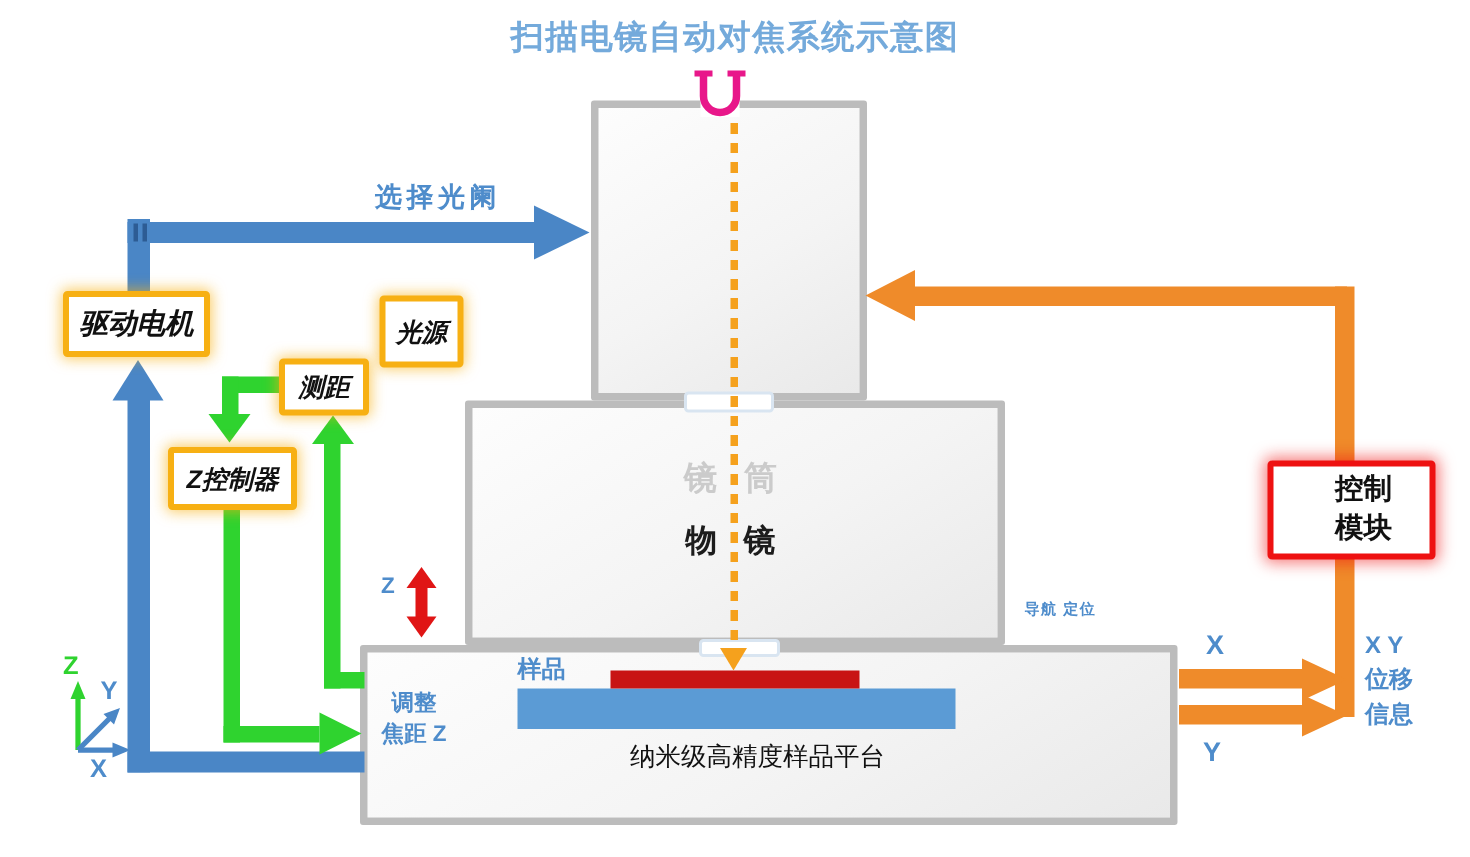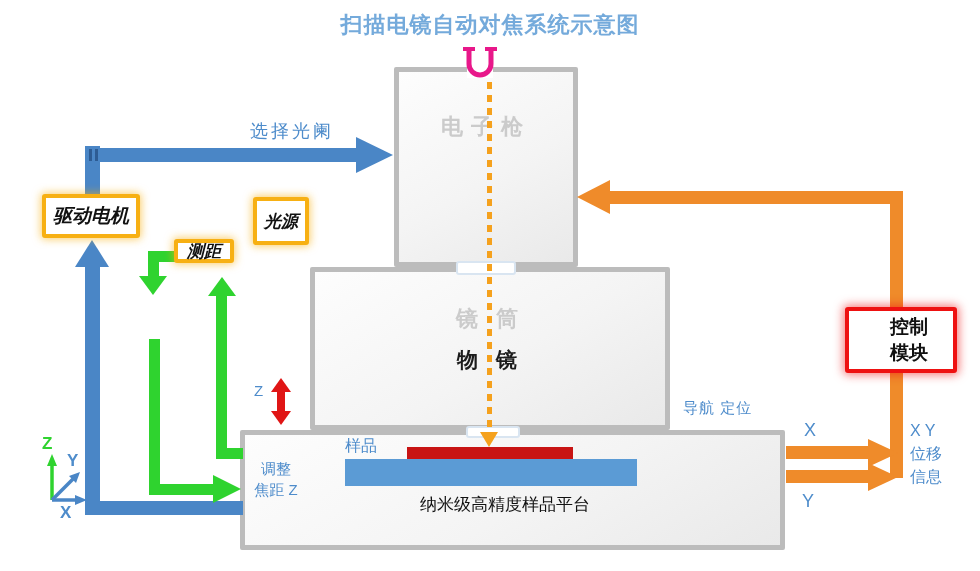--- a/index.html
+++ b/index.html
@@ -89,31 +89,31 @@
   #o-y-shaft{left:786px;top:470px;width:84px;height:13px;}
   #o-y-head{left:868px;top:463px;width:0;height:0;border-top:14px solid transparent;
      border-bottom:14px solid transparent;border-left:30px solid #ef8b2a;z-index:4;}
 
   
   .ybox{border:4px solid #f7b013;background:#ffffff;border-radius:3px;z-index:6;
         display:flex;align-items:center;justify-content:center;font-weight:bold;color:#111;
         box-shadow:0 0 9px 1px rgba(247,176,19,0.65);font-style:italic;}
   #drive-motor-box{left:42px;top:194px;width:98px;height:44px;font-size:19px;}
   #light-source-box{left:253px;top:197px;width:56px;height:48px;font-size:17px;}
-  #range-finder-box{left:174px;top:239px;width:60px;height:24px;font-size:17px;}
+  #range-finder-box{left:186px;top:239px;width:60px;height:38px;font-size:17px;}
   #z-controller-box{left:112px;top:298px;width:86px;height:42px;font-size:17px;}
   #control-module-box{left:845px;top:307px;width:112px;height:66px;border:4px solid #ee1111;
         background:#ffffff;border-radius:3px;z-index:6;display:flex;flex-direction:column;
         align-items:center;justify-content:center;font-weight:bold;color:#111;font-size:19px;
         line-height:26px;box-shadow:0 0 10px 2px rgba(238,17,17,0.55);padding-left:16px;}
 
   
-  .blue-label{color:#4e8ccb;font-weight:normal;z-index:7;}
+  .blue-label{color:#4e8ccb;font-weight:bold;z-index:7;}
   #select-aperture-label{left:250px;top:119px;font-size:18px;letter-spacing:3px;}
-  #nav-position-label{left:683px;top:399px;font-size:15px;letter-spacing:1px;}
+  #nav-position-label{left:683px;top:399px;font-size:10px;letter-spacing:1px;}
   #x-signal-label{left:804px;top:420px;font-size:18px;}
   #y-signal-label{left:802px;top:491px;font-size:18px;}
   #z-small-label{left:254px;top:382px;font-size:15px;}
   #sample-label{left:345px;top:436px;font-size:16px;}
   #adjust-focus-label{left:246px;top:458px;width:60px;text-align:center;font-size:15px;line-height:21px;}
   #xy-info-label{left:910px;top:419px;width:50px;text-align:left;font-size:16px;line-height:23px;}
 
   
   #axes-svg{left:38px;top:432px;width:60px;height:90px;z-index:5;}
   #axis-z-label{left:42px;top:434px;font-size:17px;font-weight:bold;color:#2fd32f;z-index:6;}
@@ -124,21 +124,20 @@
 <body>
 
 <div id="stage">
 
   <div class="abs" id="title">扫描电镜自动对焦系统示意图</div>
 
   <div class="abs machine" id="gun-box"></div>
   <div class="abs machine" id="column-box"></div>
   <div class="abs machine" id="platform-box"></div>
 
-  <div class="abs gray-label" id="gun-label">电子枪</div>
   <div class="abs" id="objective-label">物 镜</div>
   <div class="abs gray-label" id="column-label">镜 筒</div>
 
   <div class="abs aperture" id="aperture-top"></div>
   <div class="abs aperture" id="aperture-bottom"></div>
 
   <div class="abs" id="stage-bar"></div>
   <div class="abs" id="sample-bar"></div>
   <div class="abs" id="stage-caption">纳米级高精度样品平台</div>
 
@@ -182,20 +181,23 @@
   <div class="abs" id="o-y-head"></div>
 
   <div class="abs ybox" id="drive-motor-box">
     <span>驱动电机</span>
   </div>
   <div class="abs ybox" id="light-source-box">
     <span>光源</span>
   </div>
   <div class="abs ybox" id="range-finder-box">
     <span>测距</span>
+  </div>
+  <div class="abs ybox" id="z-controller-box">
+    <span>Z控制器</span>
   </div>
   <div class="abs" id="control-module-box">
     <span>控制</span>
     <span>模块</span>
   </div>
 
   <div class="abs blue-label" id="select-aperture-label">选择光阑</div>
   <div class="abs blue-label" id="nav-position-label">导航 定位</div>
   <div class="abs blue-label" id="x-signal-label">X</div>
   <div class="abs blue-label" id="y-signal-label">Y</div>

